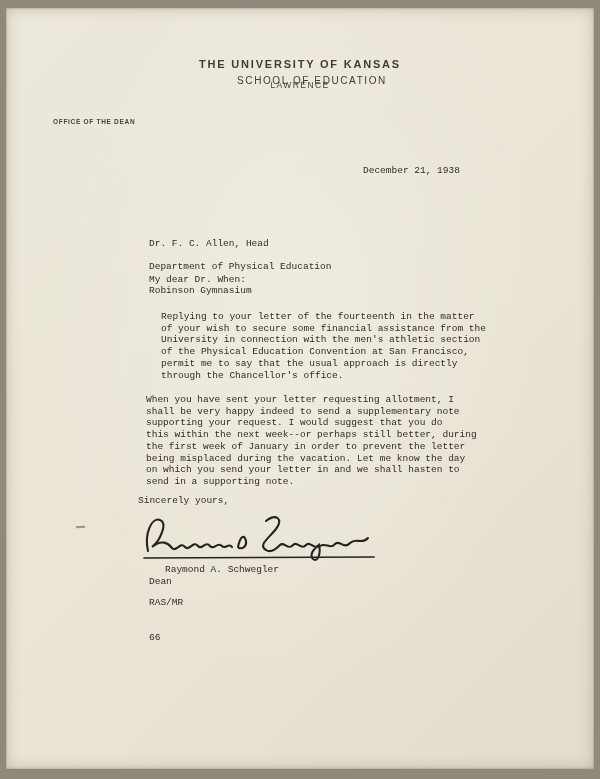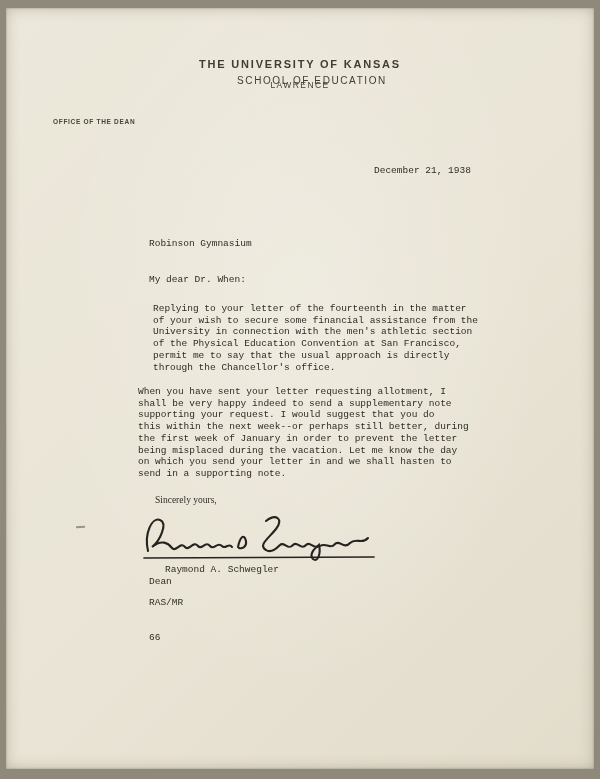--- a/index.html
+++ b/index.html
@@ -60,27 +60,27 @@
     letter-spacing: 0.7px;
     color: #46443b;
   }
   .mono {
     font-family: "Liberation Mono", "DejaVu Sans Mono", monospace;
     font-size: 9.5px;
     line-height: 11.7px;
     color: #2e2c26;
     white-space: pre-line;
   }
-  .date     { position: absolute; left: 368px; top: 157px; }
+  .date     { position: absolute; left: 357px; top: 157px; }
   .address  { position: absolute; left: 143px; top: 218px; }
   .salutation { position: absolute; left: 143px; top: 266px; }
-  .para { position: absolute; margin: 4px; }
+  .para { position: absolute; margin: 12px; }
   .para-1 { left: 143px; top: 291px; }
   .para-2 { left: 128px; top: 374px; }
-  .closing { position: absolute; left: 149px; top: 487px; font-family: Liberation Serif, serif; }
+  .closing { position: absolute; left: 132px; top: 487px; }
   .signature {
     position: absolute;
     left: 136px;
     top: 503px;
     width: 250px;
     height: 55px;
   }
   .signer-name  { position: absolute; left: 143px; top: 556px; margin-left: 16px; }
   .signer-title { position: absolute; left: 143px; top: 568px; font-family: Liberation Mono, monospace; }
   .reference    { position: absolute; left: 143px; top: 589px; }
@@ -103,20 +103,22 @@
 
   <div class="letterhead-org">THE UNIVERSITY OF KANSAS</div>
   <div class="letterhead-dept">SCHOOL OF EDUCATION</div>
   <div class="letterhead-city">LAWRENCE</div>
 
   <div class="office">OFFICE OF THE DEAN</div>
 
   <div class="date mono">December 21, 1938</div>
 
   <div class="address mono">
+    <div>Dr. F. C. Allen, Head</div>
+    <div>Department of Physical Education</div>
     <div>Robinson Gymnasium</div>
   </div>
 
   <div class="salutation mono">My dear Dr. When:</div>
 
   <p class="para para-1 mono">Replying to your letter of the fourteenth in the matter
 of your wish to secure some financial assistance from the
 University in connection with the men's athletic section
 of the Physical Education Convention at San Francisco,
 permit me to say that the usual approach is directly

